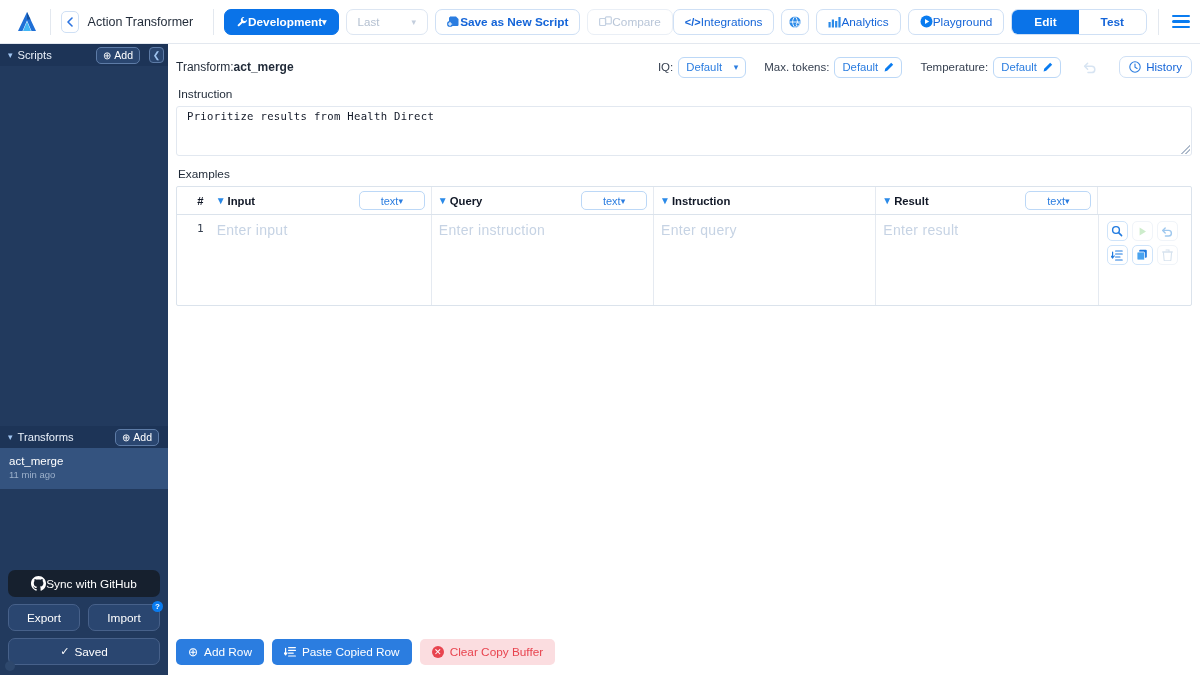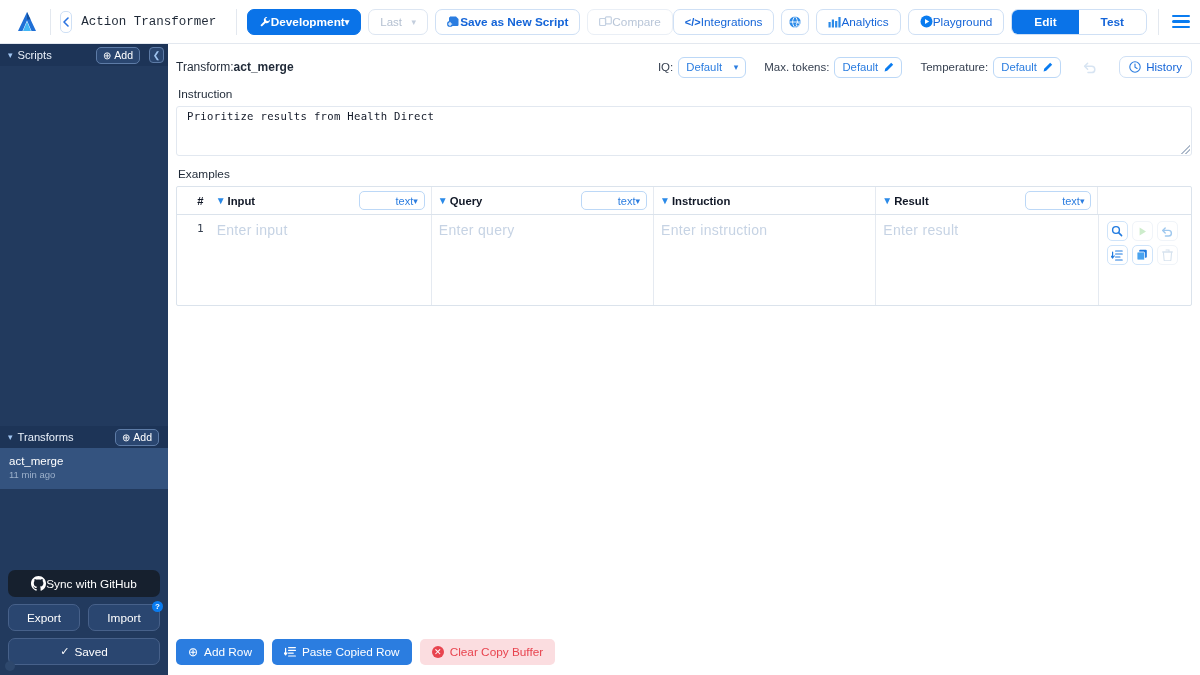--- a/index.html
+++ b/index.html
@@ -22,21 +22,21 @@
     padding: 0 10px 0 14px;
     gap: 0;
   }
   .logo { width: 30px; height: 28px; display: flex; align-items: center; justify-content: center; }
   .vdiv { width: 1px; height: 26px; background: #e3e8ef; margin: 0 10px; }
   .back-btn {
     width: 22px; height: 22px; border: 1px solid #cfe0f5; border-radius: 5px;
     background: #fff; display: flex; align-items: center; justify-content: center;
     color: #2b73e0; font-size: 11px;
   }
-  .proj-title { font-size: 12.5px; color: #1f2937; margin: 0 10px 0 9px; white-space: nowrap; font-family: Liberation Mono, monospace; }
+  .proj-title { font-size: 12.5px; color: #1f2937; margin: 0 10px 0 9px; white-space: nowrap; }
 
   .btn {
     display: inline-flex; align-items: center; gap: 0;
     height: 26px; padding: 0 11px; border-radius: 7px;
     font-size: 11.8px; white-space: nowrap;
     border: 1px solid #cfe0f5; background: #fff; color: #1565d8;
   }
   .btn.primary { background: #0a73e8; border-color: #0a73e8; color: #fff; font-weight: bold; }
   .btn.ghost-disabled { color: #b9c6d8; border-color: #eaeff6; background: #fff; }
   .btn.plainsel {
@@ -163,21 +163,21 @@
   .th {
     display: flex; align-items: center; border-right: 1px solid #e5eaf1;
     padding: 0 6px; height: 100%;
   }
   .th.num { width: 33px; justify-content: flex-end; padding-right: 6px; border-right: none; }
   .th .lbl { font-size: 11.3px; color: #111827; font-weight: bold; }
   .th .hash { font-size: 11.3px; color: #111827; font-weight: bold; }
   .filter-ico { color: #2b8ae8; font-size: 10px; margin-right: 2px; line-height: 1; }
   .th-gap { flex: 1; }
   .type-sel {
-    display: inline-flex; align-items: center; justify-content: flex-end;
+    display: inline-flex; align-items: center; justify-content: center;
     width: 66px; height: 19px; border: 1px solid #bcd8f7; border-radius: 5px;
     background: #fff; color: #2b7de0; font-size: 11px; padding: 0 6px;
   }
   .tbl-row { display: flex; height: 90px; }
   .td { border-right: 1px solid #e5eaf1; padding: 7px 6px 0 7px; height: 100%; }
   .td.num {
     width: 33px; border-right: none; justify-content: flex-end;
     display: flex; font-size: 11px; color: #374151; padding-right: 6px;
     font-family: "DejaVu Sans Mono", monospace;
   }
@@ -503,25 +503,25 @@
           </div>
 
           <div class="tbl-row">
             <div class="td num">1</div>
 
             <div class="td" style="width:226px;">
               <div class="ph">Enter input</div>
             </div>
 
             <div class="td" style="width:226px;">
+              <div class="ph">Enter instruction</div>
+            </div>
+
+            <div class="td" style="width:226px;">
               <div class="ph">Enter query</div>
-            </div>
-
-            <div class="td" style="width:226px;">
-              <div class="ph">Enter instruction</div>
             </div>
 
             <div class="td" style="width:226px;">
               <div class="ph">Enter result</div>
             </div>
 
             <div class="td actions">
               <div class="act">
                 <svg width="12" height="12" viewBox="0 0 12 12">
                     <circle cx="5" cy="5" r="3.4" stroke="#1f7ae0" stroke-width="1.4" fill="none"></circle>

